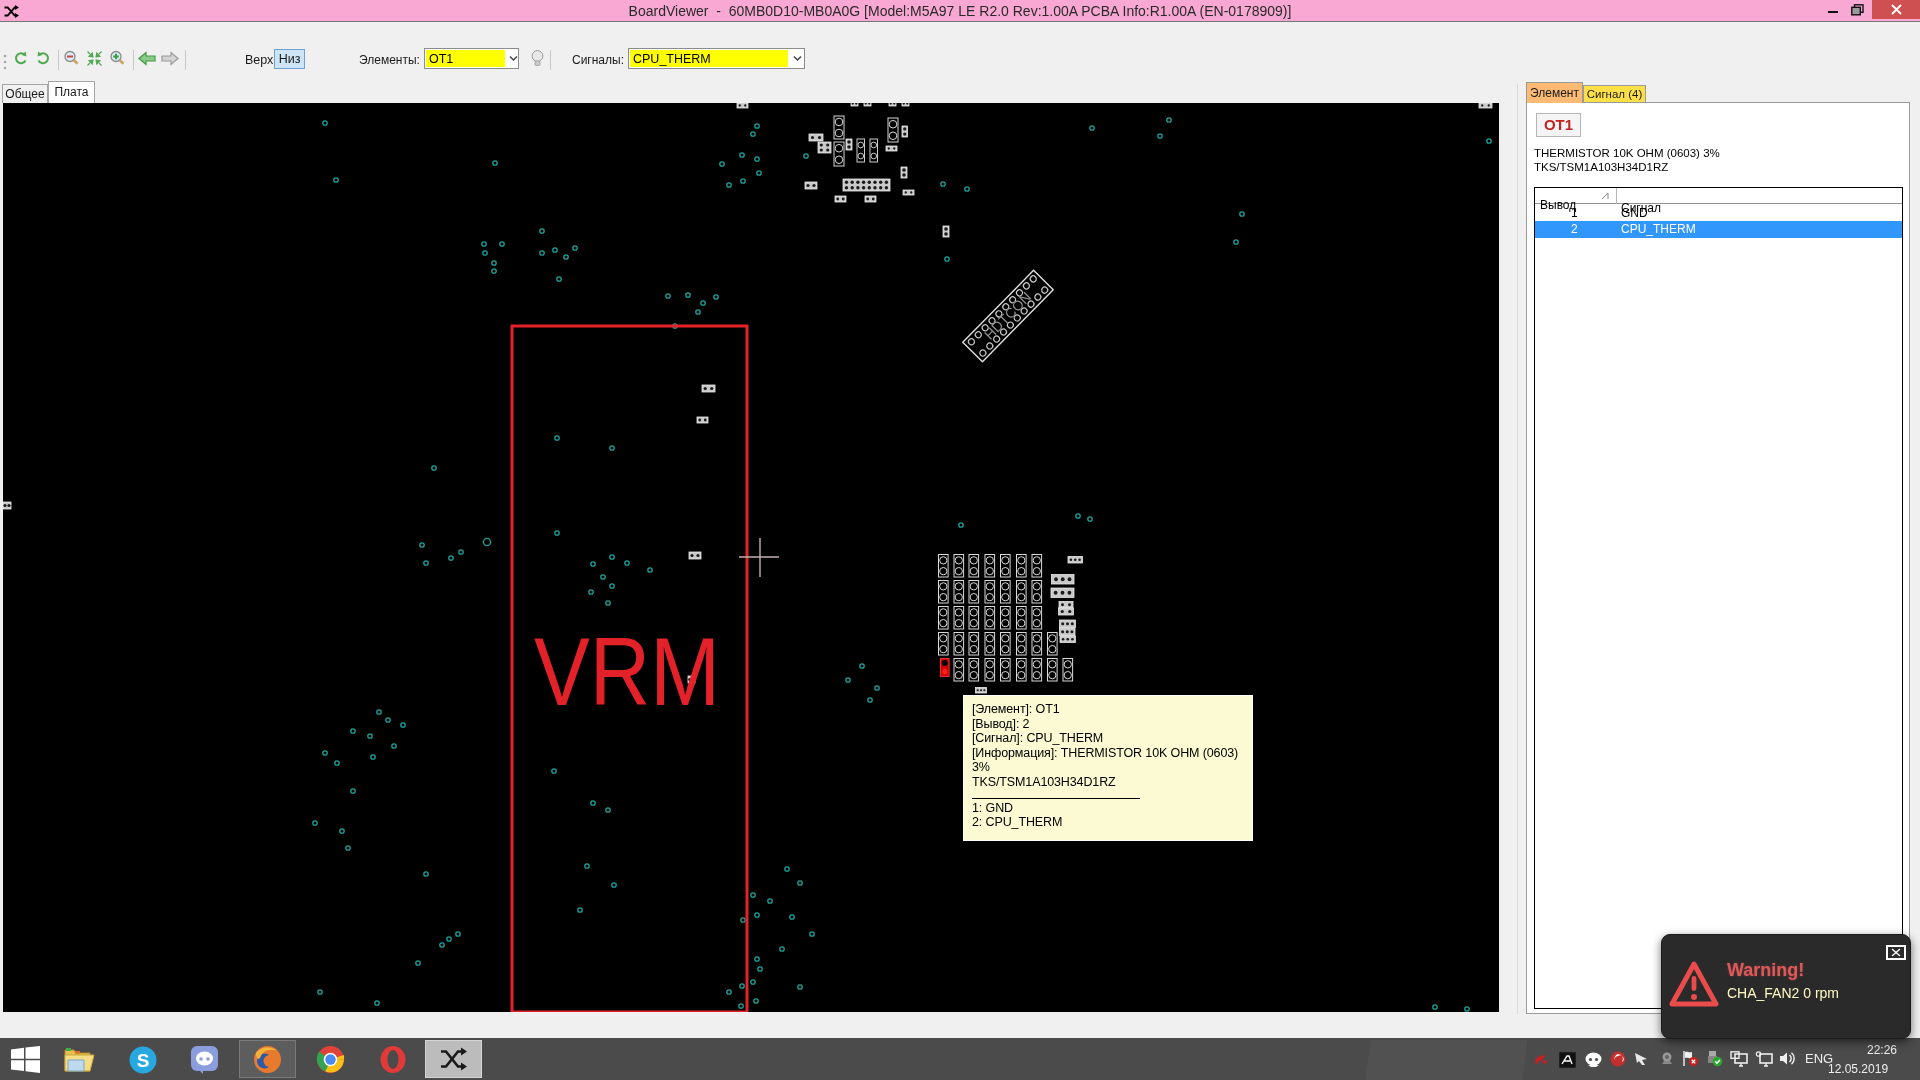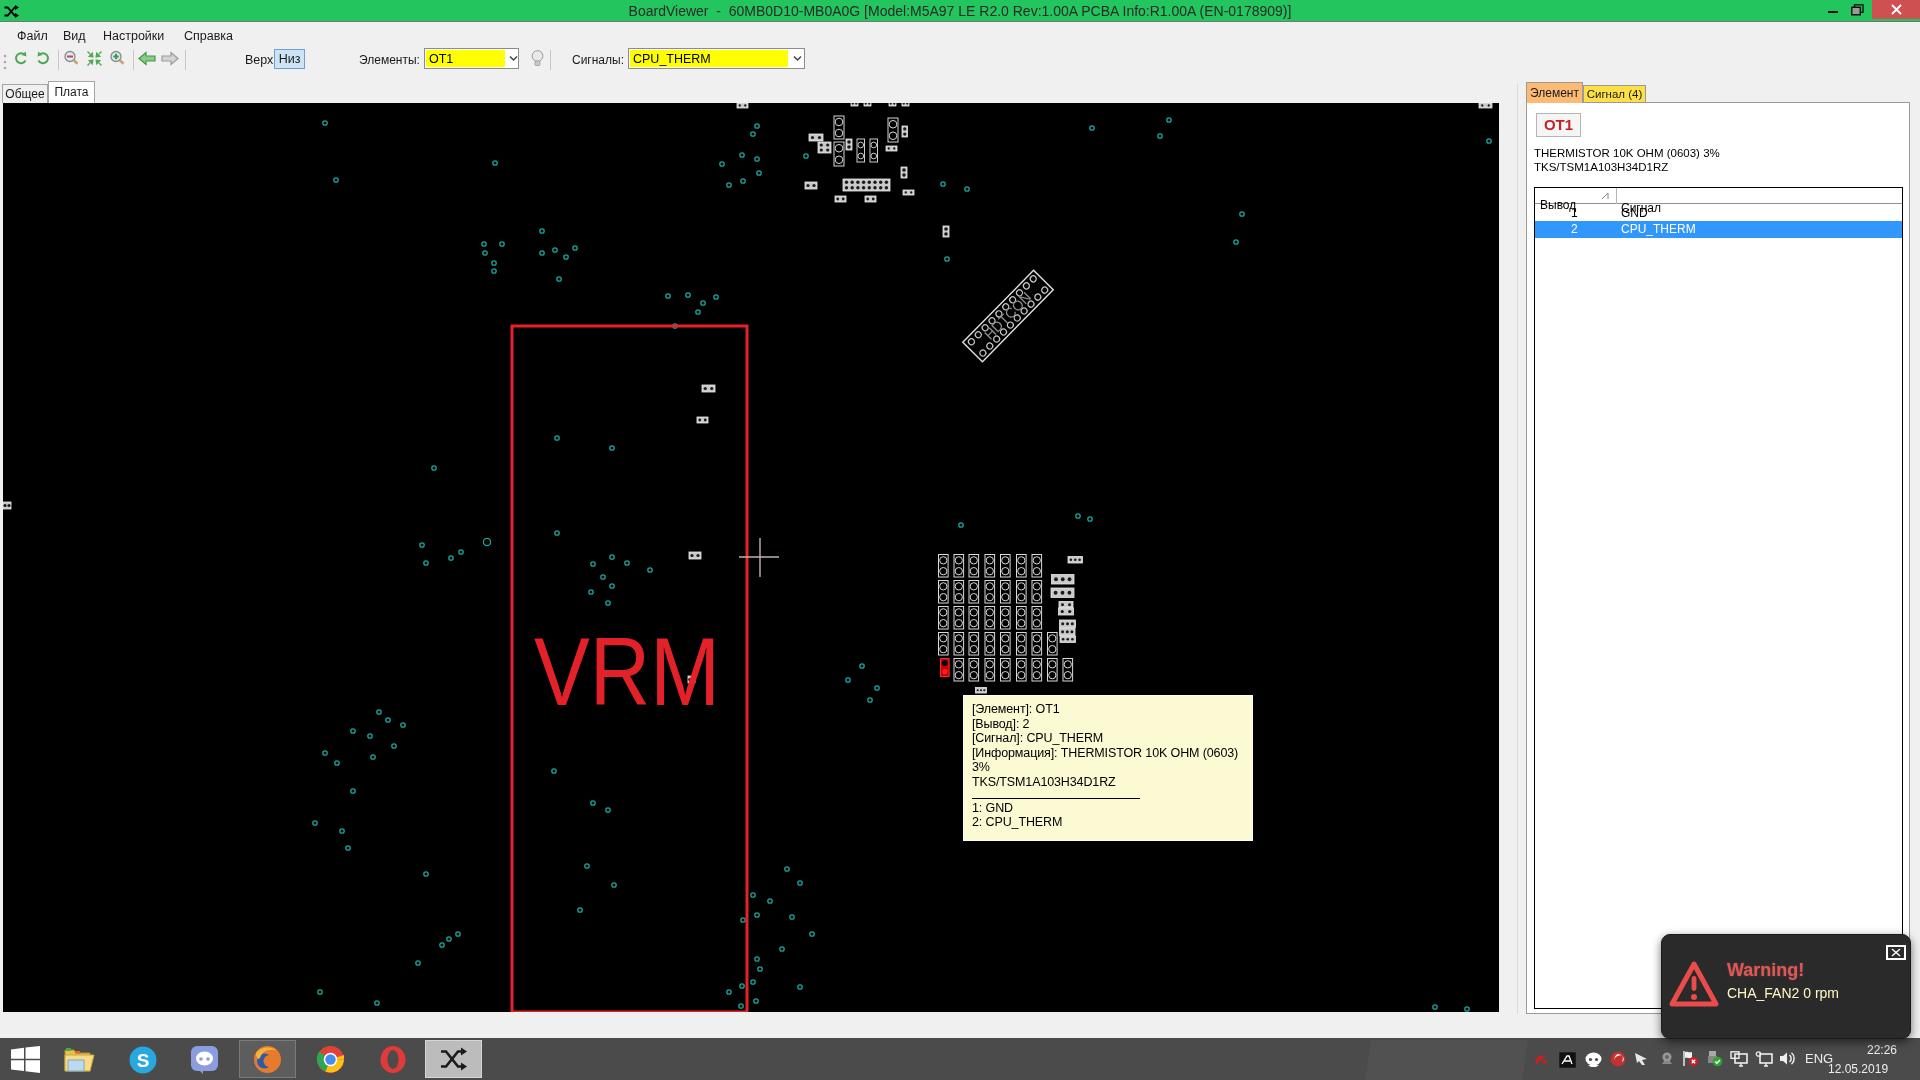--- a/index.html
+++ b/index.html
@@ -3,21 +3,21 @@
 <style>
 *{margin:0;padding:0;box-sizing:border-box;}
 html,body{width:1920px;height:1080px;overflow:hidden;background:#f0f0f0;
  font-family:"Liberation Sans",sans-serif;}
 #app{position:absolute;left:0;top:0;width:1920px;height:1080px;}
 .abs{position:absolute;}
 </style></head>
 <body>
 <div id="app">
 
-<div class="abs" style="left:0;top:0;width:1920px;height:22px;background:#22c55e;border-bottom:1px solid #767676;">
+<div class="abs" style="left:0;top:0;width:1920px;height:22px;background:#f9a8d4;border-bottom:1px solid #767676;">
 
   <svg class="abs" style="left:4px;top:5px;" width="15" height="13" viewBox="0 0 15 13">
     <g stroke="#000" stroke-width="1.8" fill="none">
       <path d="M0.5,2.5 h3.2 l7,8 h2"></path>
       <path d="M0.5,10.5 h3.2 l7,-8 h2"></path>
     </g>
     <path d="M11,0 l4,2.5 -4,2.5 z" fill="#000"></path>
     <path d="M11,8 l4,2.5 -4,2.5 z" fill="#000"></path>
   </svg>
 
@@ -30,26 +30,20 @@
     <rect x="0.8" y="3.3" width="8.5" height="7.5" fill="#9a9a9a" stroke="#111" stroke-width="1.4"></rect>
   </svg>
 
   <div class="abs" style="left:1872px;top:0;width:48px;height:19px;background:#ce5050;">
     <svg class="abs" style="left:19px;top:4px;" width="11" height="11" viewBox="0 0 11 11">
       <path d="M1,1 L10,10 M10,1 L1,10" stroke="#fff" stroke-width="1.8"></path>
     </svg>
   </div>
 </div>
 
-<div class="abs" style="left:0;top:23px;width:1920px;height:24px;background:#f0f0f0;font-size:12.5px;color:#1a1a1a;">
-  <span class="abs" style="left:17px;top:6px;">Файл</span>
-  <span class="abs" style="left:63px;top:6px;">Вид</span>
-  <span class="abs" style="left:103px;top:6px;">Настройки</span>
-  <span class="abs" style="left:184px;top:6px;">Справка</span>
-</div>
 
 <div class="abs" style="left:0;top:47px;width:1920px;height:34px;background:#f0f0f0;">
 
   <svg class="abs" style="left:2px;top:6px;" width="6" height="20" viewBox="0 0 6 20">
     <g fill="#a8a8a8">
           <circle cx="3" cy="3" r="1.3"></circle>
           <circle cx="3" cy="9" r="1.3"></circle>
           <circle cx="3" cy="15" r="1.3"></circle>
         </g>
   </svg>

